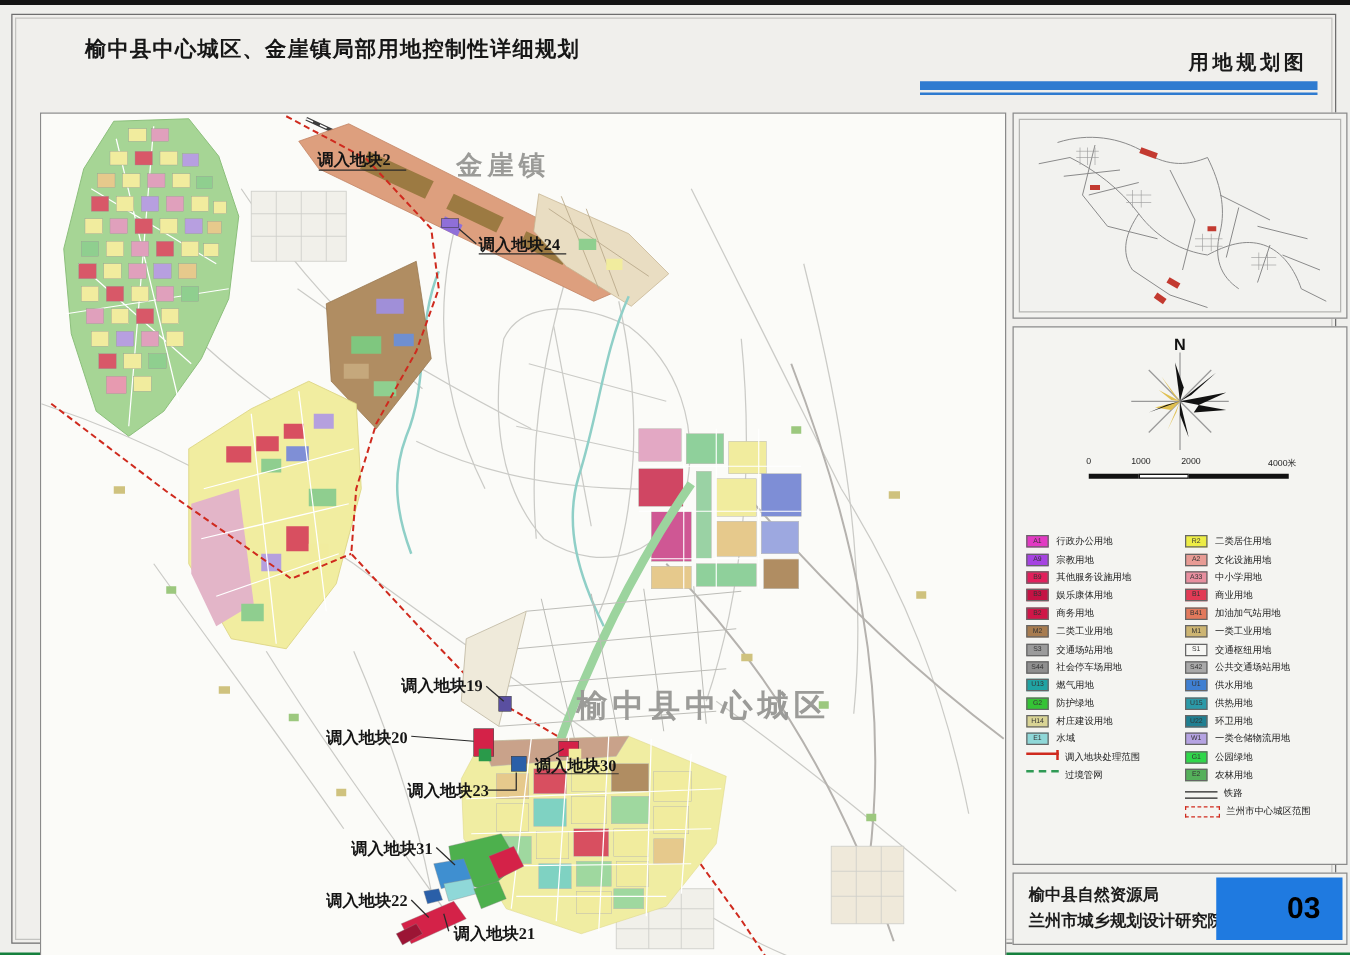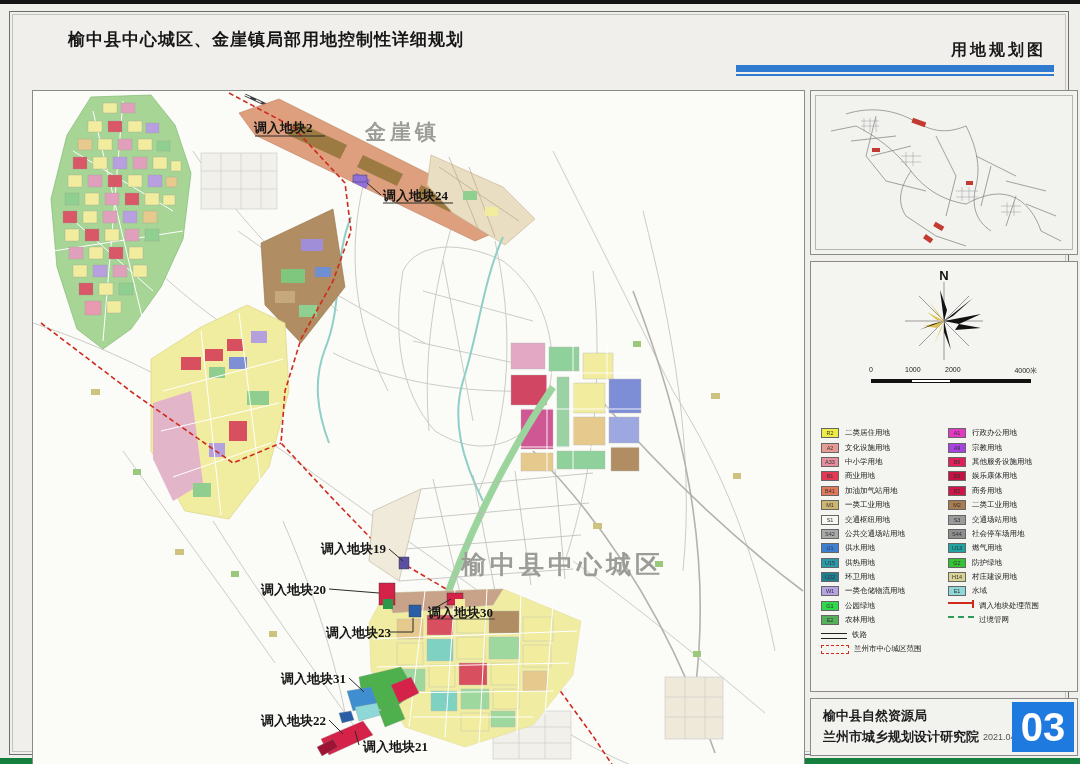--- a/index.html
+++ b/index.html
@@ -1,17 +1,17 @@
 <!DOCTYPE html>
 <html><head>
 <meta charset="utf-8">
 <style>
   html,body{margin:0;padding:0;}
   body{width:1080px;height:764px;background:#f4f3f1;font-family:"Liberation Sans",sans-serif;position:relative;overflow:hidden;}
-  .page{position:absolute;left:0;top:0;width:1080px;height:764px;background:#efefec;border-top:4px solid #141414;border-bottom:6px solid #15803d;box-sizing:border-box;}
+  .page{position:absolute;left:0;top:0;width:1080px;height:764px;background:#efefec;border-top:4px solid #141414;border-bottom:2px solid #15803d;box-sizing:border-box;}
   .frame{position:absolute;left:9px;top:7px;width:1060px;height:744px;border:1px solid #6e6e6e;background:#f0efec;box-sizing:border-box;}
   .frame-inner{position:absolute;left:2px;top:2px;right:2px;bottom:2px;border:1px solid #c3c3c0;}
 
   
   .hdr-title1{position:absolute;left:58px;top:16px;font-size:17px;font-weight:bold;color:#161616;letter-spacing:1px;font-family:"Liberation Sans",sans-serif;}
   .hdr-title2{position:absolute;left:88px;top:38px;font-size:17px;font-weight:bold;color:#161616;letter-spacing:0.5px;}
   .hdr-maptype{position:absolute;right:22px;top:28px;font-size:16px;font-weight:bold;color:#1a1a1a;letter-spacing:3px;}
   .accent-bar{position:absolute;right:14px;top:53px;width:318px;height:7px;background:#2f7bd0;}
   .accent-bar2{position:absolute;right:14px;top:62px;width:318px;height:2px;background:#2f7bd0;}
 
@@ -41,21 +41,21 @@
   .sym-rail{height:4px;border-top:1.6px solid #222;border-bottom:1.6px solid #222;margin-top:2px;}
   .sym-boundary{height:7px;border:1.6px dashed #cf2a1e;margin-top:0px;}
   .sym-redline{border-top:2px solid #cf2a1e;margin-top:4px;}
   .sym-redline .tick-v{position:absolute;right:0;top:-4px;width:2px;height:8px;background:#cf2a1e;}
   .sym-greendash{border-top:2px dashed #2f9a55;margin-top:4px;}
 
   
   .footer-org1{position:absolute;left:12px;top:8px;font-size:13px;font-weight:bold;color:#1c1c1c;}
   .footer-org2{position:absolute;left:12px;top:29px;font-size:13px;font-weight:bold;color:#1c1c1c;}
   .footer-date{position:absolute;left:172px;top:33px;font-size:9px;color:#555;}
-  .sheet-box{position:absolute;right:3px;top:3px;width:62px;height:50px;background:#1f7ae0;color:#ffffff;display:flex;align-items:center;justify-content:center;font-size:40px;font-weight:bold;font-family:"Liberation Sans",sans-serif;}
+  .sheet-box{position:absolute;right:3px;top:3px;width:62px;height:50px;background:#1f7ae0;color:#000000;display:flex;align-items:center;justify-content:center;font-size:24px;font-weight:bold;font-family:"Liberation Sans",sans-serif;padding-left:39px;}
 
   svg text{font-family:"Liberation Serif",serif;}
   .plot-label{font-size:13px;font-weight:bold;fill:#141414;}
   .area-label{font-weight:bold;fill:#9b9b98;letter-spacing:4px;}
 </style>
 </head>
 <body>
 
 <div class="page">
   <div class="frame">
@@ -406,86 +406,20 @@
         <span class="tick t0">0</span>
         <span class="tick t1">1000</span>
         <span class="tick t2">2000</span>
         <span class="tick t3">4000米</span>
         <div class="bar"></div>
         <div class="seg-light"></div>
       </div>
       <div class="legend-cols">
         <div class="leg-col">
             <div class="leg-row">
-              <span class="sw" style="background: rgb(237, 237, 69);">R2</span>
-              <span class="leg-t">二类居住用地</span>
-            </div>
-            <div class="leg-row">
-              <span class="sw" style="background: rgb(232, 155, 148);">A2</span>
-              <span class="leg-t">文化设施用地</span>
-            </div>
-            <div class="leg-row">
-              <span class="sw" style="background: rgb(232, 143, 159);">A33</span>
-              <span class="leg-t">中小学用地</span>
-            </div>
-            <div class="leg-row">
-              <span class="sw" style="background: rgb(226, 58, 85);">B1</span>
-              <span class="leg-t">商业用地</span>
-            </div>
-            <div class="leg-row">
-              <span class="sw" style="background: rgb(226, 121, 92);">B41</span>
-              <span class="leg-t">加油加气站用地</span>
-            </div>
-            <div class="leg-row">
-              <span class="sw" style="background: rgb(205, 181, 114);">M1</span>
-              <span class="leg-t">一类工业用地</span>
-            </div>
-            <div class="leg-row">
-              <span class="sw" style="background: rgb(247, 247, 244);">S1</span>
-              <span class="leg-t">交通枢纽用地</span>
-            </div>
-            <div class="leg-row">
-              <span class="sw" style="background: rgb(169, 169, 169);">S42</span>
-              <span class="leg-t">公共交通场站用地</span>
-            </div>
-            <div class="leg-row">
-              <span class="sw" style="background: rgb(63, 127, 210);">U1</span>
-              <span class="leg-t">供水用地</span>
-            </div>
-            <div class="leg-row">
-              <span class="sw" style="background: rgb(43, 154, 168);">U15</span>
-              <span class="leg-t">供热用地</span>
-            </div>
-            <div class="leg-row">
-              <span class="sw" style="background: rgb(31, 127, 145);">U22</span>
-              <span class="leg-t">环卫用地</span>
-            </div>
-            <div class="leg-row">
-              <span class="sw" style="background: rgb(181, 163, 226);">W1</span>
-              <span class="leg-t">一类仓储物流用地</span>
-            </div>
-            <div class="leg-row">
-              <span class="sw" style="background: rgb(47, 215, 74);">G1</span>
-              <span class="leg-t">公园绿地</span>
-            </div>
-            <div class="leg-row">
-              <span class="sw" style="background: rgb(84, 176, 90);">E2</span>
-              <span class="leg-t">农林用地</span>
-            </div>
-            <div class="leg-row">
-              <span class="sym sym-rail"></span>
-              <span class="leg-t">铁路</span>
-            </div>
-            <div class="leg-row">
-              <span class="sym sym-boundary"></span>
-              <span class="leg-t">兰州市中心城区范围</span>
-            </div>
-          </div>
-        <div class="leg-col">
-            <div class="leg-row">
               <span class="sw" style="background: rgb(226, 58, 195);">A1</span>
               <span class="leg-t">行政办公用地</span>
             </div>
             <div class="leg-row">
               <span class="sw" style="background: rgb(166, 67, 226);">A9</span>
               <span class="leg-t">宗教用地</span>
             </div>
             <div class="leg-row">
               <span class="sw" style="background: rgb(226, 31, 92);">B9</span>
               <span class="leg-t">其他服务设施用地</span>
@@ -528,20 +462,86 @@
             </div>
             <div class="leg-row">
               <span class="sym sym-redline">
                 <span class="tick-v"></span>
               </span>
               <span class="leg-t">调入地块处理范围</span>
             </div>
             <div class="leg-row">
               <span class="sym sym-greendash"></span>
               <span class="leg-t">过境管网</span>
+            </div>
+          </div>
+        <div class="leg-col">
+            <div class="leg-row">
+              <span class="sw" style="background: rgb(237, 237, 69);">R2</span>
+              <span class="leg-t">二类居住用地</span>
+            </div>
+            <div class="leg-row">
+              <span class="sw" style="background: rgb(232, 155, 148);">A2</span>
+              <span class="leg-t">文化设施用地</span>
+            </div>
+            <div class="leg-row">
+              <span class="sw" style="background: rgb(232, 143, 159);">A33</span>
+              <span class="leg-t">中小学用地</span>
+            </div>
+            <div class="leg-row">
+              <span class="sw" style="background: rgb(226, 58, 85);">B1</span>
+              <span class="leg-t">商业用地</span>
+            </div>
+            <div class="leg-row">
+              <span class="sw" style="background: rgb(226, 121, 92);">B41</span>
+              <span class="leg-t">加油加气站用地</span>
+            </div>
+            <div class="leg-row">
+              <span class="sw" style="background: rgb(205, 181, 114);">M1</span>
+              <span class="leg-t">一类工业用地</span>
+            </div>
+            <div class="leg-row">
+              <span class="sw" style="background: rgb(247, 247, 244);">S1</span>
+              <span class="leg-t">交通枢纽用地</span>
+            </div>
+            <div class="leg-row">
+              <span class="sw" style="background: rgb(169, 169, 169);">S42</span>
+              <span class="leg-t">公共交通场站用地</span>
+            </div>
+            <div class="leg-row">
+              <span class="sw" style="background: rgb(63, 127, 210);">U1</span>
+              <span class="leg-t">供水用地</span>
+            </div>
+            <div class="leg-row">
+              <span class="sw" style="background: rgb(43, 154, 168);">U15</span>
+              <span class="leg-t">供热用地</span>
+            </div>
+            <div class="leg-row">
+              <span class="sw" style="background: rgb(31, 127, 145);">U22</span>
+              <span class="leg-t">环卫用地</span>
+            </div>
+            <div class="leg-row">
+              <span class="sw" style="background: rgb(181, 163, 226);">W1</span>
+              <span class="leg-t">一类仓储物流用地</span>
+            </div>
+            <div class="leg-row">
+              <span class="sw" style="background: rgb(47, 215, 74);">G1</span>
+              <span class="leg-t">公园绿地</span>
+            </div>
+            <div class="leg-row">
+              <span class="sw" style="background: rgb(84, 176, 90);">E2</span>
+              <span class="leg-t">农林用地</span>
+            </div>
+            <div class="leg-row">
+              <span class="sym sym-rail"></span>
+              <span class="leg-t">铁路</span>
+            </div>
+            <div class="leg-row">
+              <span class="sym sym-boundary"></span>
+              <span class="leg-t">兰州市中心城区范围</span>
             </div>
           </div>
       </div>
     </div>
 
     <div class="panel footer-panel">
       <div class="footer-org1">榆中县自然资源局</div>
       <div class="footer-org2">兰州市城乡规划设计研究院</div>
       <div class="footer-date">2021.04</div>
       <div class="sheet-box" style="background: rgb(31, 122, 224);">03</div>

